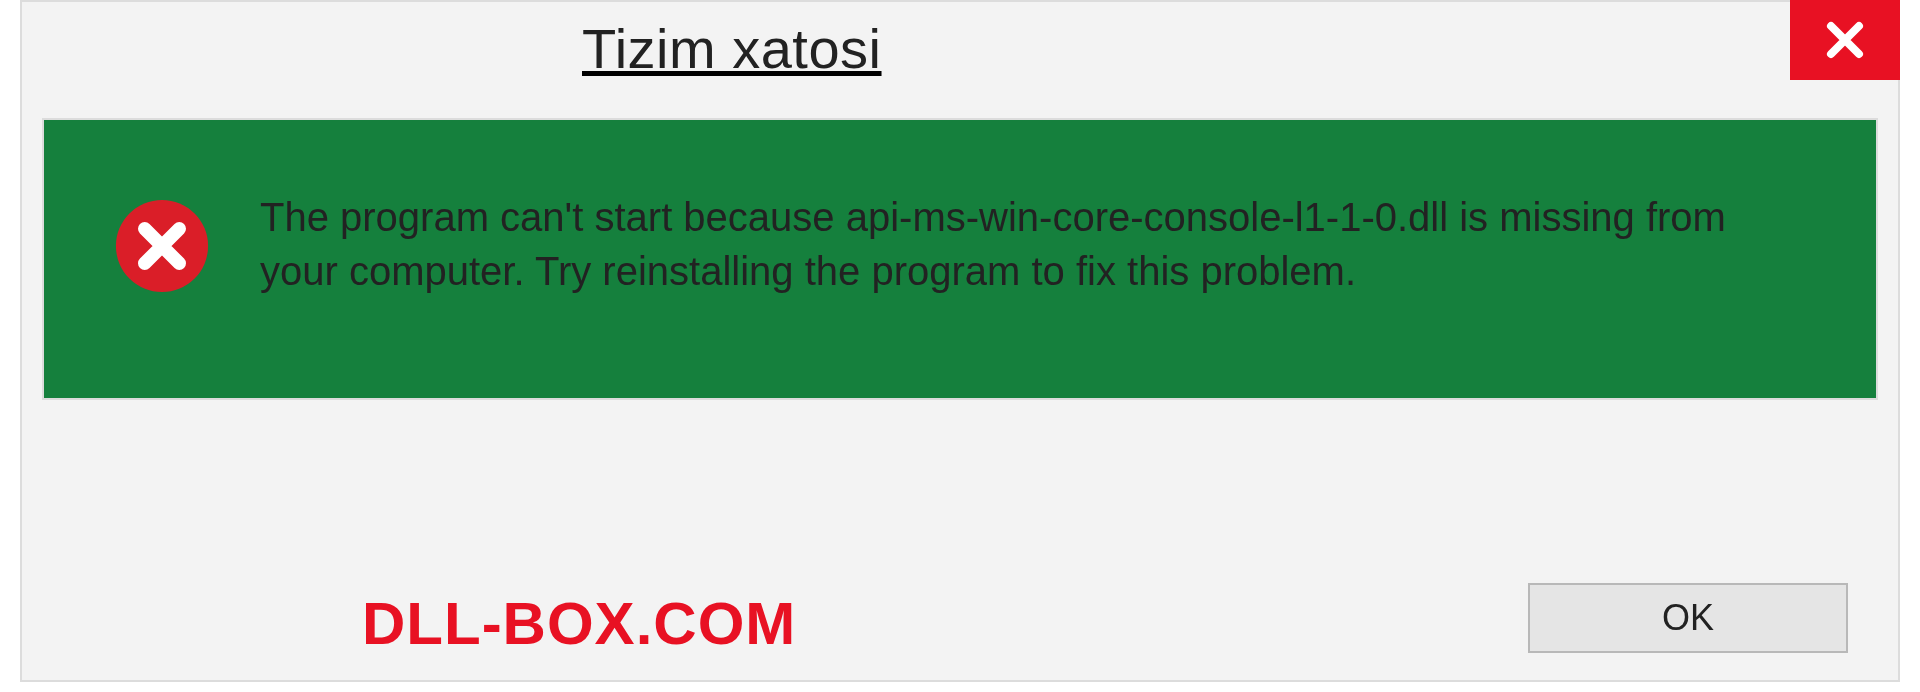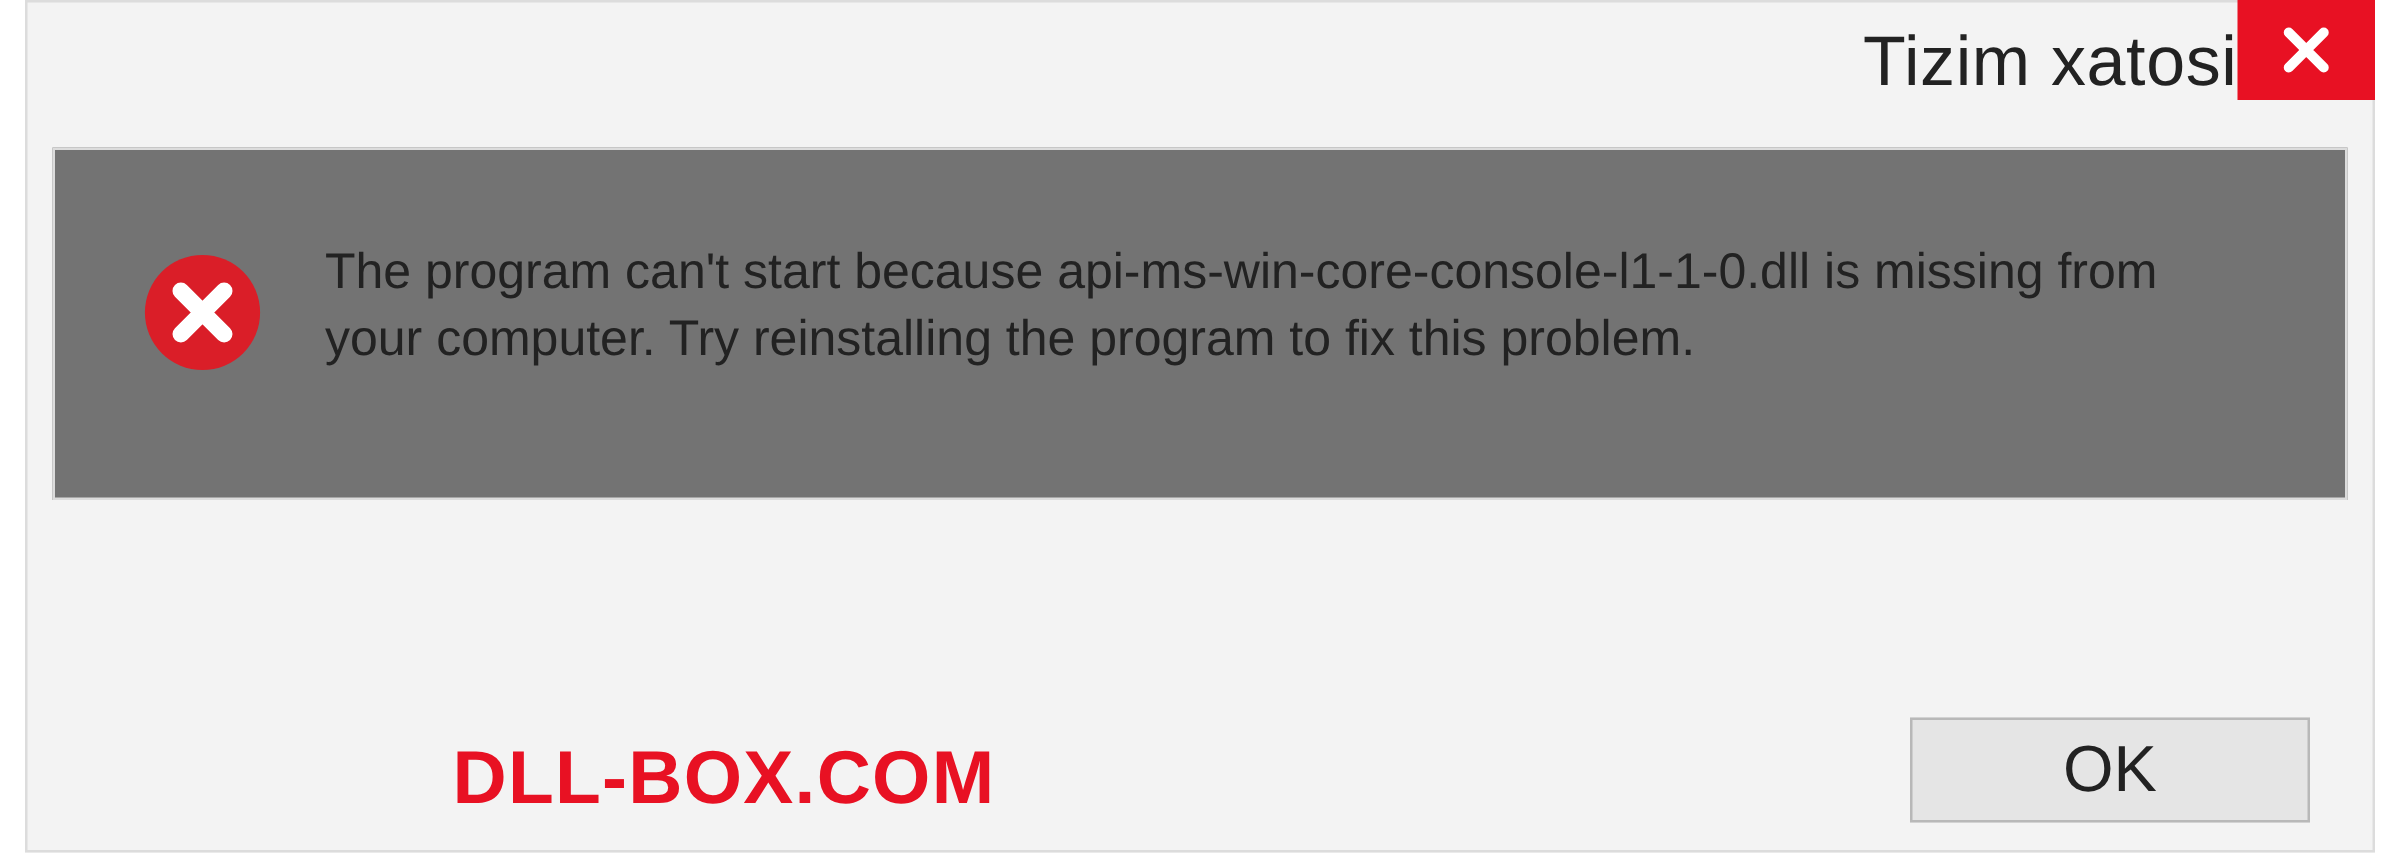--- a/index.html
+++ b/index.html
@@ -19,23 +19,24 @@
       left: 20px;
       top: 0;
       right: 20px;
       bottom: 10px;
       background: #f3f3f3;
       border: 2px solid #dcdcdc;
     }
     .titlebar {
       display: flex;
       align-items: flex-start;
-      justify-content: flex-end;
+      justify-content: space-between;
       height: 116px;
       position: relative;
+      text-decoration: underline;
     }
     .title-text {
       font-size: 56px;
       color: #222;
       font-weight: 400;
       margin-left: 560px;
       margin-top: 14px;
       letter-spacing: 0.5px;
     }
     .close-btn {
@@ -48,25 +49,25 @@
       cursor: pointer;
       margin-right: -2px;
       margin-top: -2px;
     }
     .close-btn svg {
       width: 48px;
       height: 48px;
     }
     .content-panel {
       margin: 0 20px 20px 20px;
-      background: #737373;
+      background: #15803d;
       border: 2px solid #dcdcdc;
       padding: 70px 40px 100px 70px;
       display: flex;
-      align-items: flex-end;
+      align-items: flex-start;
       gap: 50px;
     }
     .error-icon {
       flex-shrink: 0;
       width: 96px;
       height: 96px;
       margin-top: 8px;
     }
     .message-text {
       font-size: 40px;
@@ -88,24 +89,24 @@
       font-size: 60px;
       font-weight: 800;
       color: #e81123;
       letter-spacing: 1px;
       margin-left: 300px;
       font-family: Arial, sans-serif;
       margin-top: 11px;
     }
     .ok-button {
       width: 320px;
-      height: 84px;
+      height: 70px;
       background: #e5e5e5;
       border: 2px solid #b8b8b8;
-      font-size: 52px;
+      font-size: 36px;
       color: #222;
       font-family: inherit;
       cursor: pointer;
       display: flex;
       align-items: center;
       justify-content: center;
       margin-right: 10px;
     }
   </style>
 </head>

